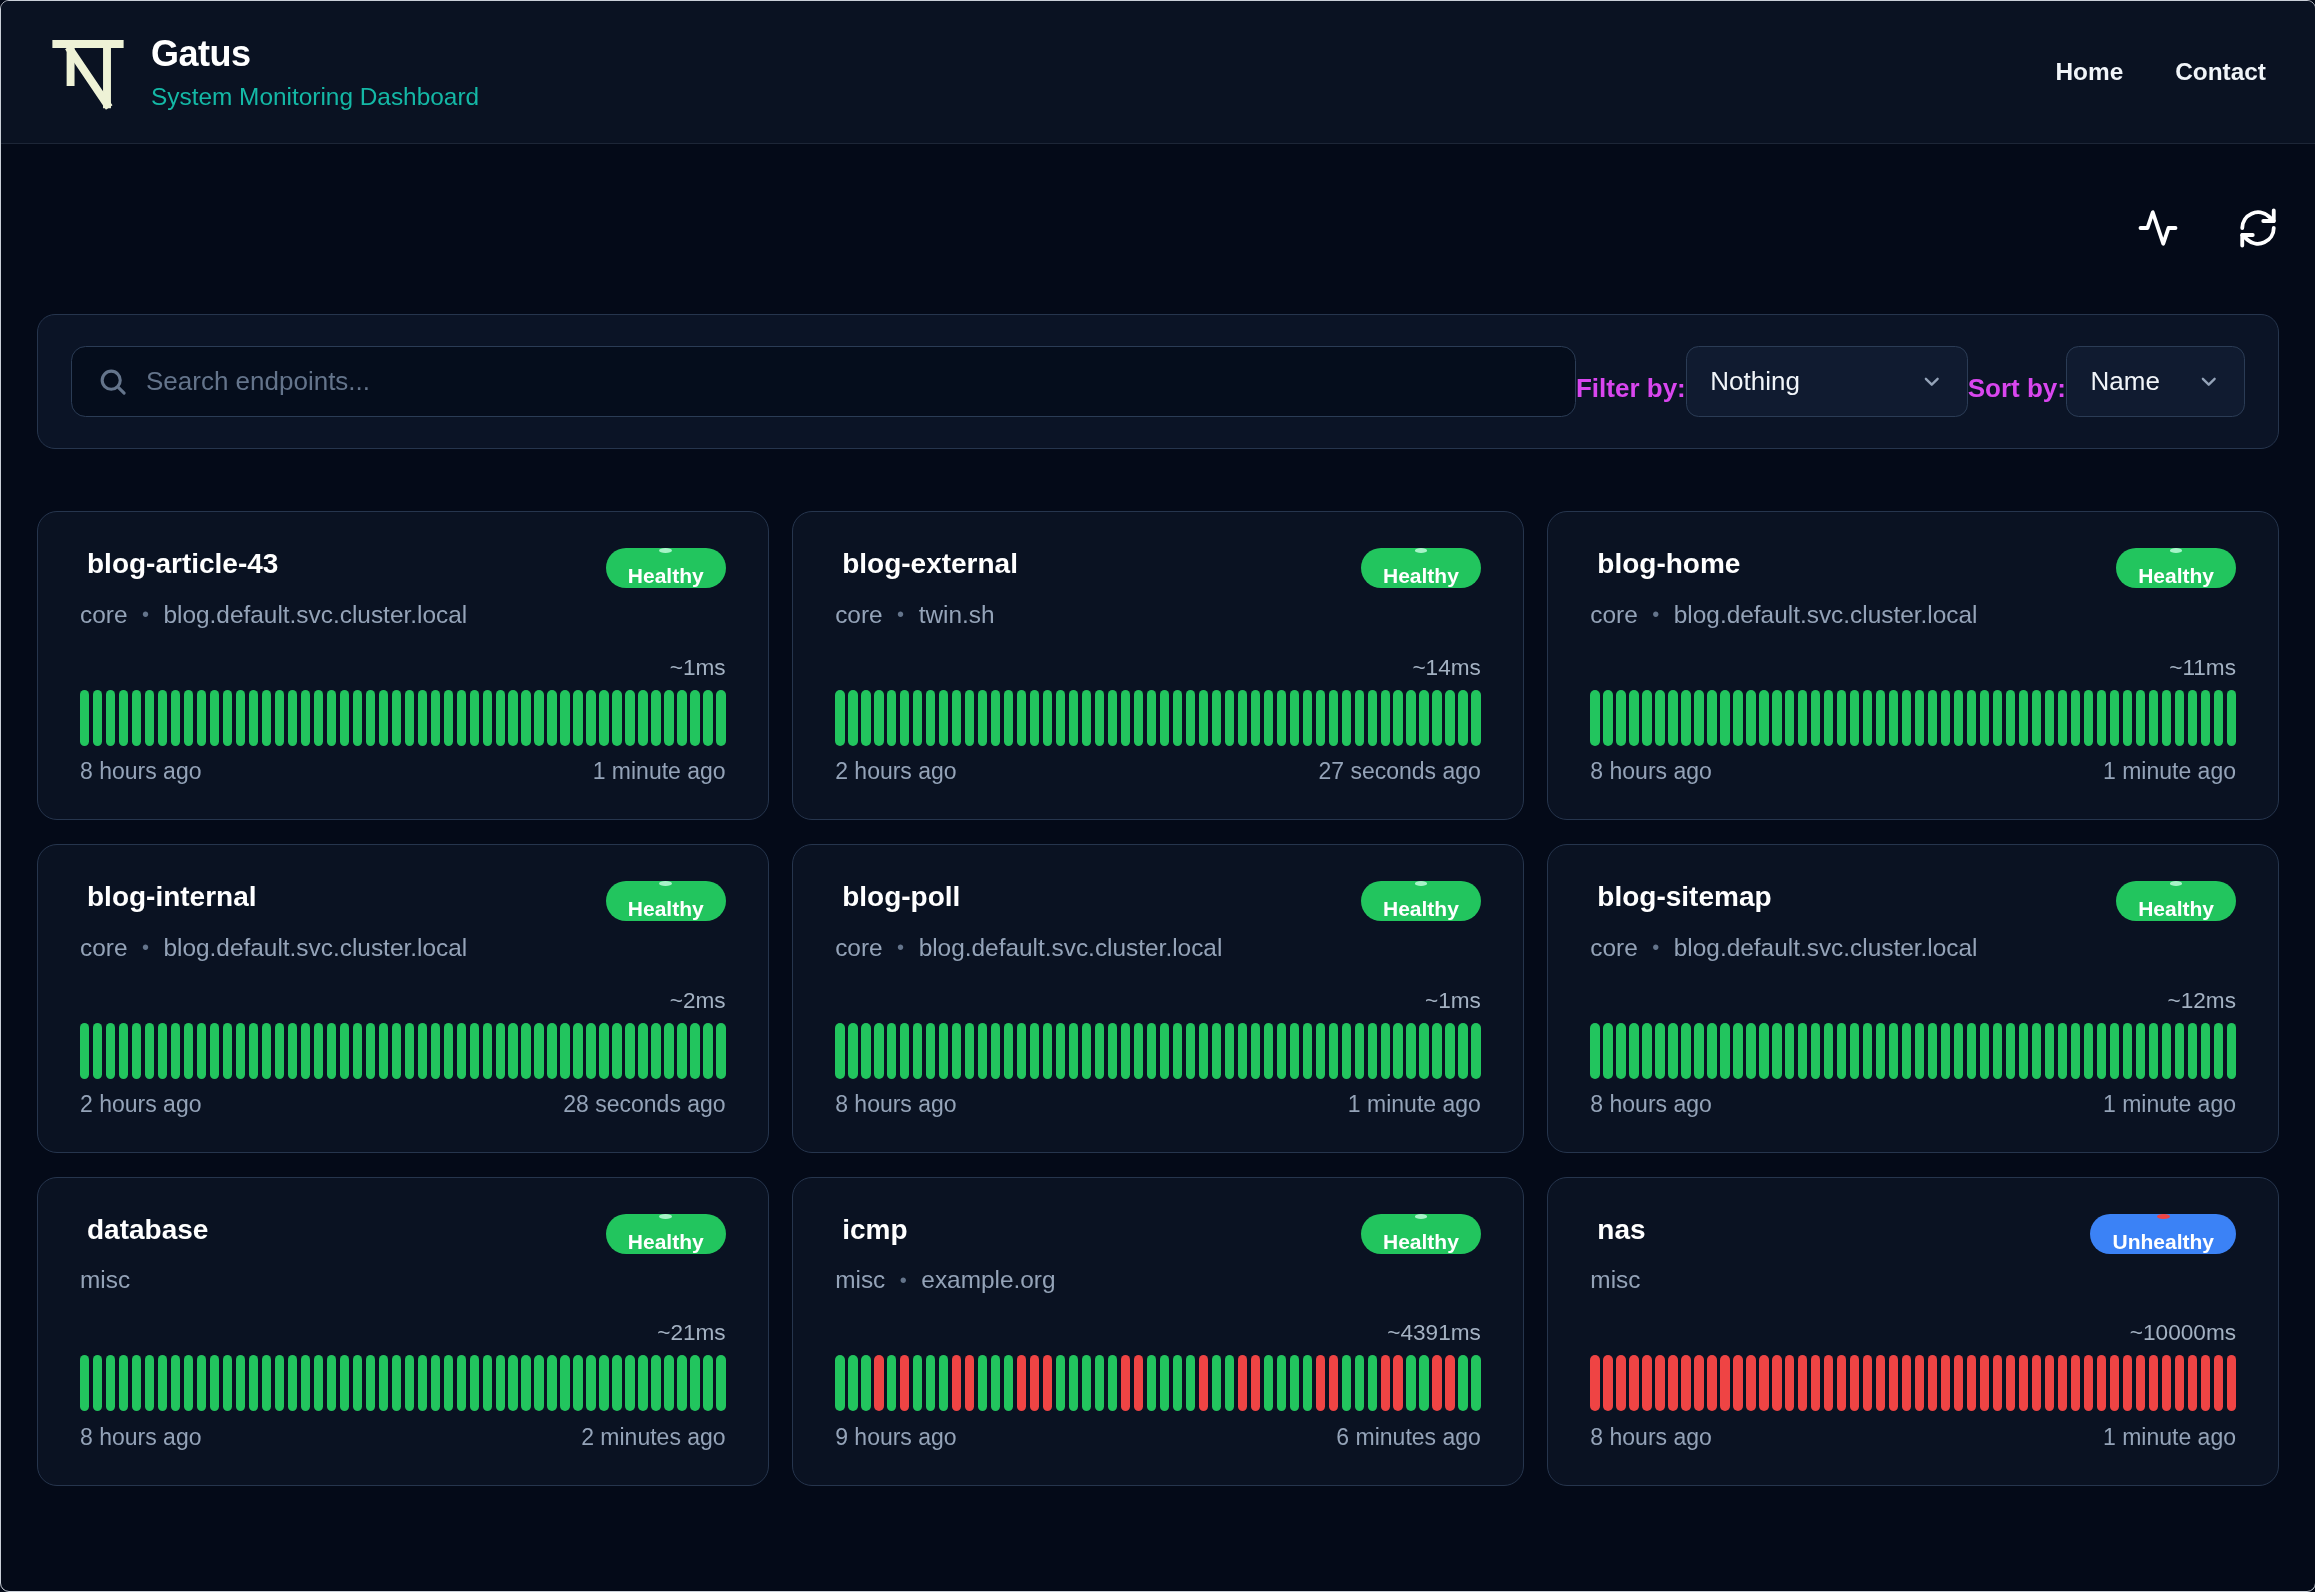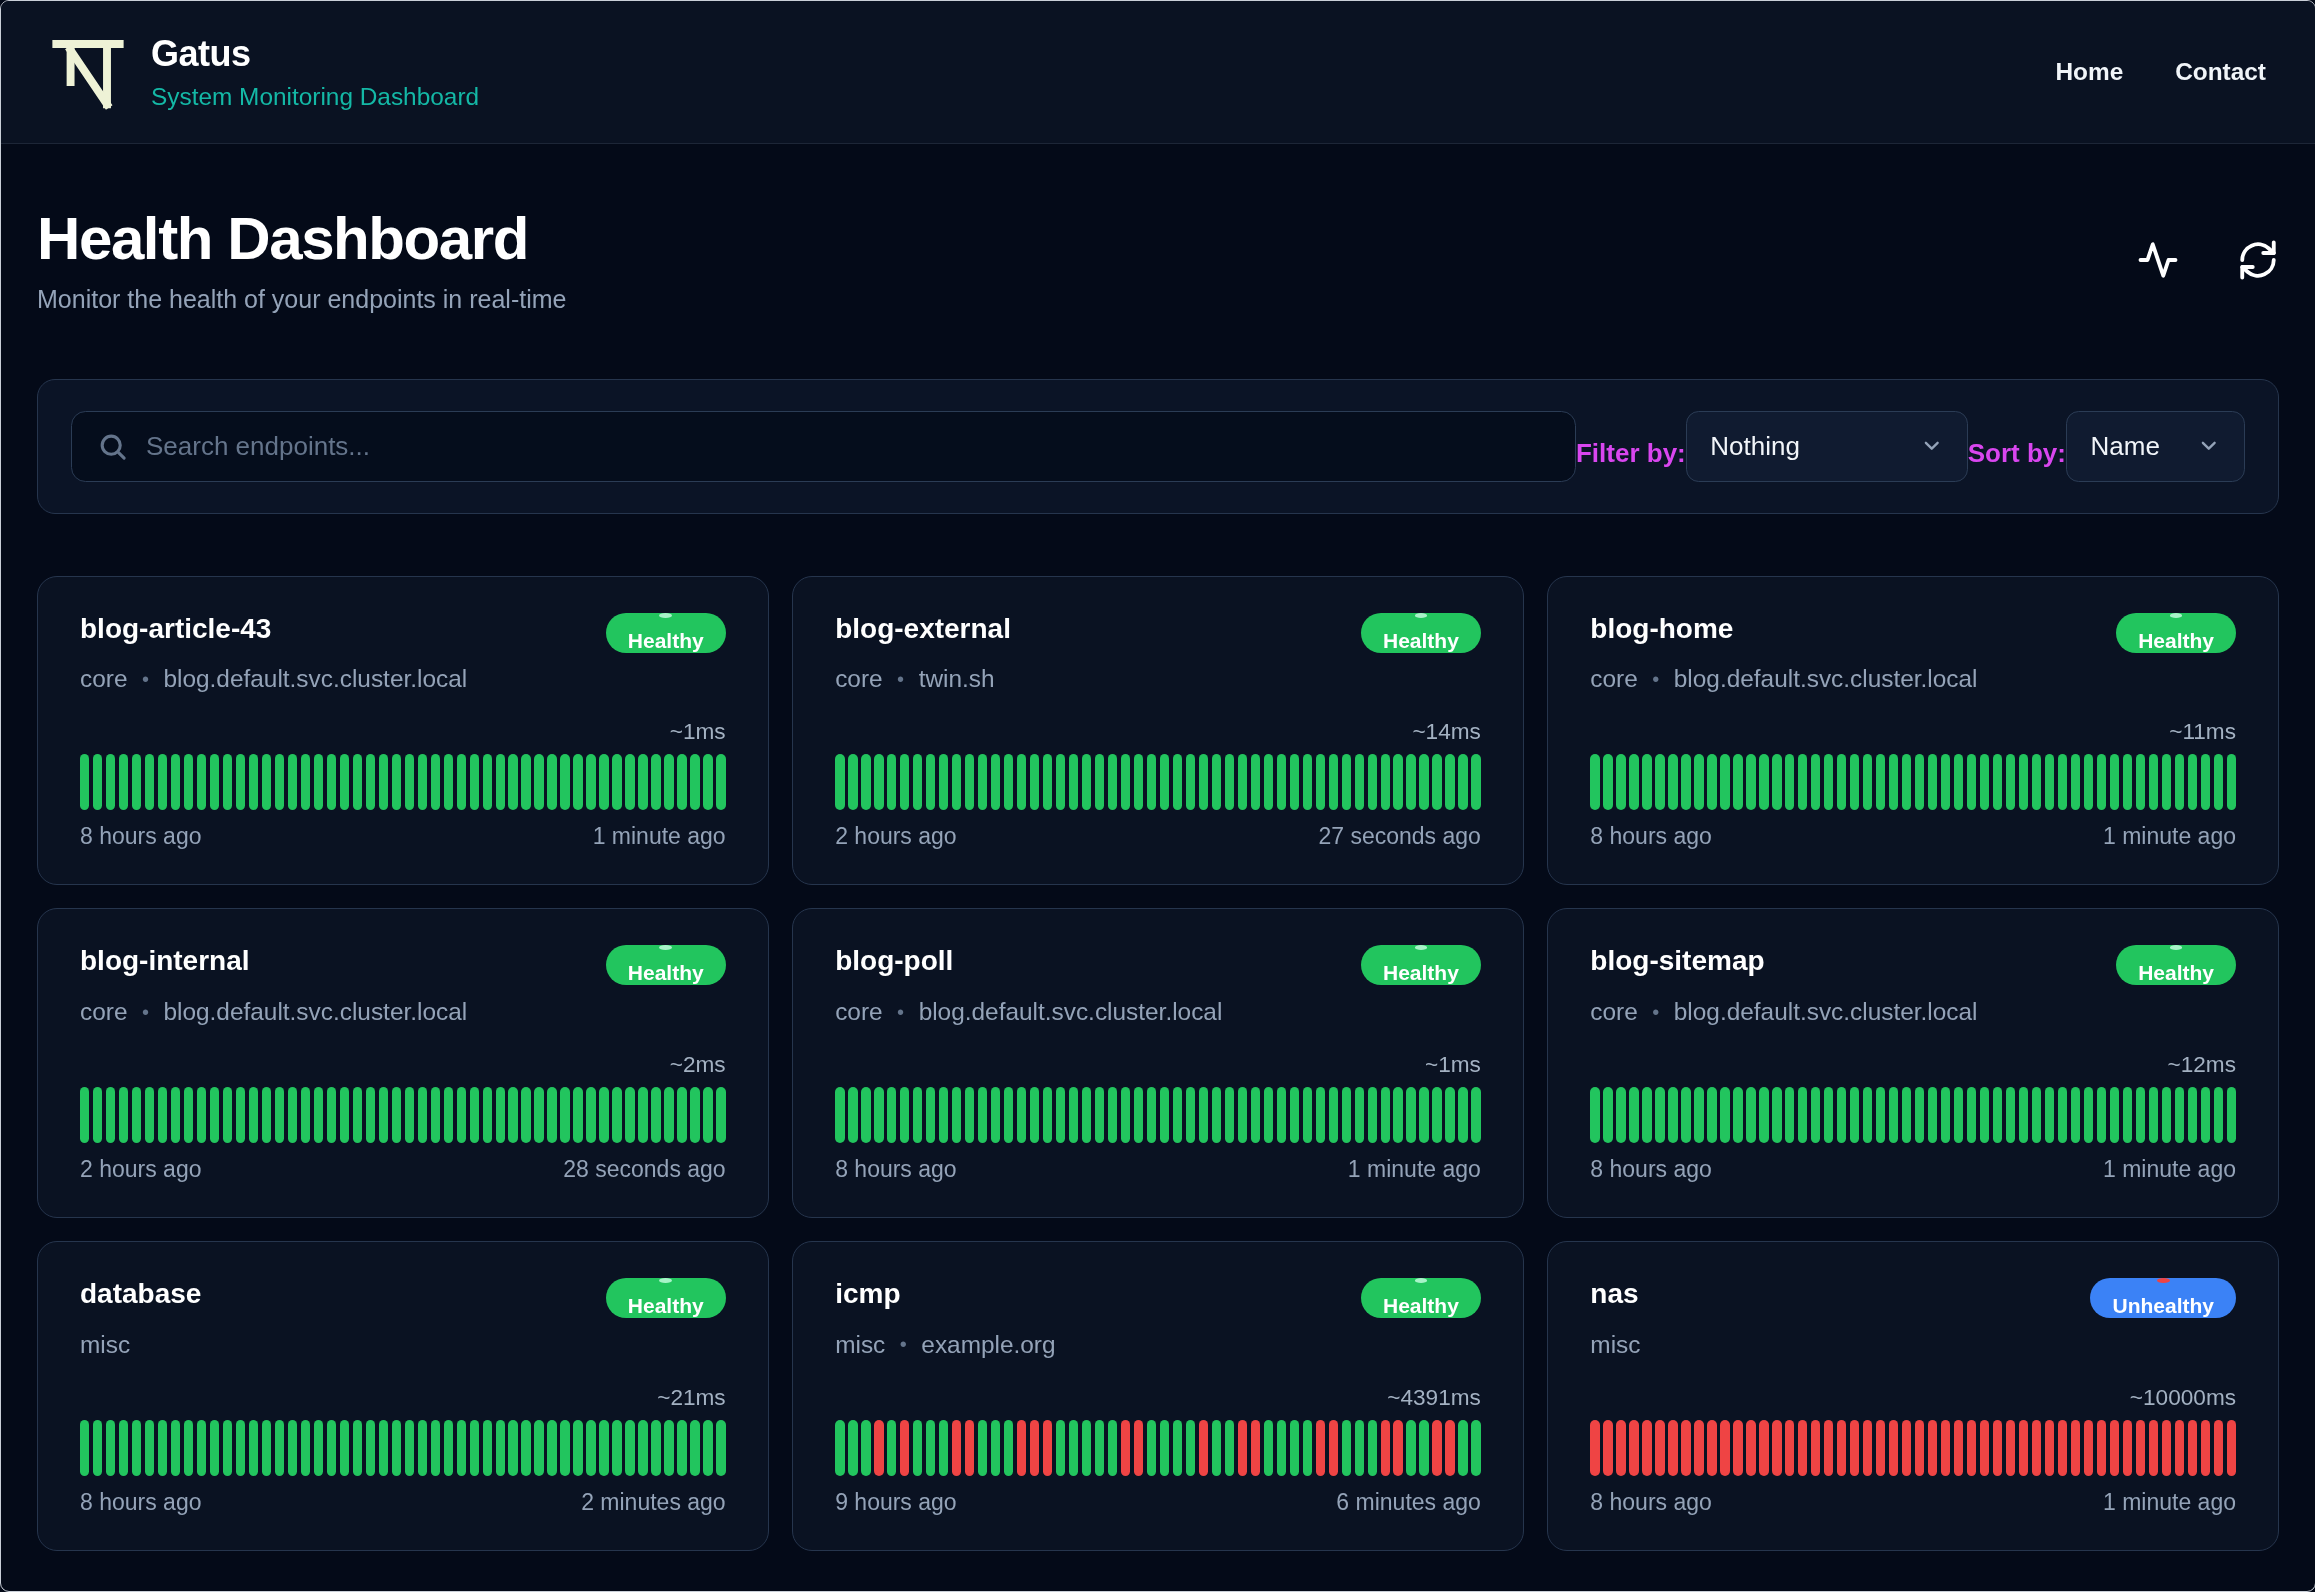--- a/index.html
+++ b/index.html
@@ -81,21 +81,21 @@
     padding-bottom: 27px;
   }
   .card {
     background: #0a1222;
     border: 0.9px solid #26354d;
     border-radius: 20px;
     padding: 36px 42px 34px;
     cursor: pointer;
   }
   .card-head { display: flex; justify-content: space-between; align-items: flex-start; }
-  .card-title { font-size: 28px; font-weight: 700; color: #ffffff; }
+  .card-title { font-size: 28px; font-weight: 700; color: #ffffff; margin-left: 7px; }
   .badge {
     display: inline-flex; align-items: center; gap: 11px;
     height: 40px; padding: 0 22px; border-radius: 904px;
     font-size: 21px; font-weight: 700; color: #ffffff; white-space: nowrap; flex-direction: column;
   }
   .badge .dot { width: 12.7px; height: 12.7px; border-radius: 50%; }
   .badge-healthy { background: #22c55e; }
   .badge-healthy .dot { background: #a7f3c8; }
   .badge-unhealthy { background: #3b82f6; }
   .badge-unhealthy .dot { background: #ef4444; }
@@ -128,24 +128,20 @@
   </div>
   <nav class="nav-links">
     <a class="nav-link">Home</a>
     <a class="nav-link">Contact</a>
   </nav>
 </header>
 
 <main class="main">
 
   <div class="page-head">
-    <div class="page-head-text">
-      <h1 class="page-title">Health Dashboard</h1>
-      <p class="page-sub">Monitor the health of your endpoints in real-time</p>
-    </div>
     <div class="head-actions">
       <button class="icon-btn">
         <svg viewBox="0 0 24 24">
             <polyline points="22 12 18 12 15 21 9 3 6 12 2 12"></polyline>
           </svg>
       </button>
       <button class="icon-btn">
         <svg viewBox="0 0 24 24">
           <path d="M21 2v6h-6"></path>
           <path d="M3 12a9 9 0 0 1 15-6.7L21 8"></path>

